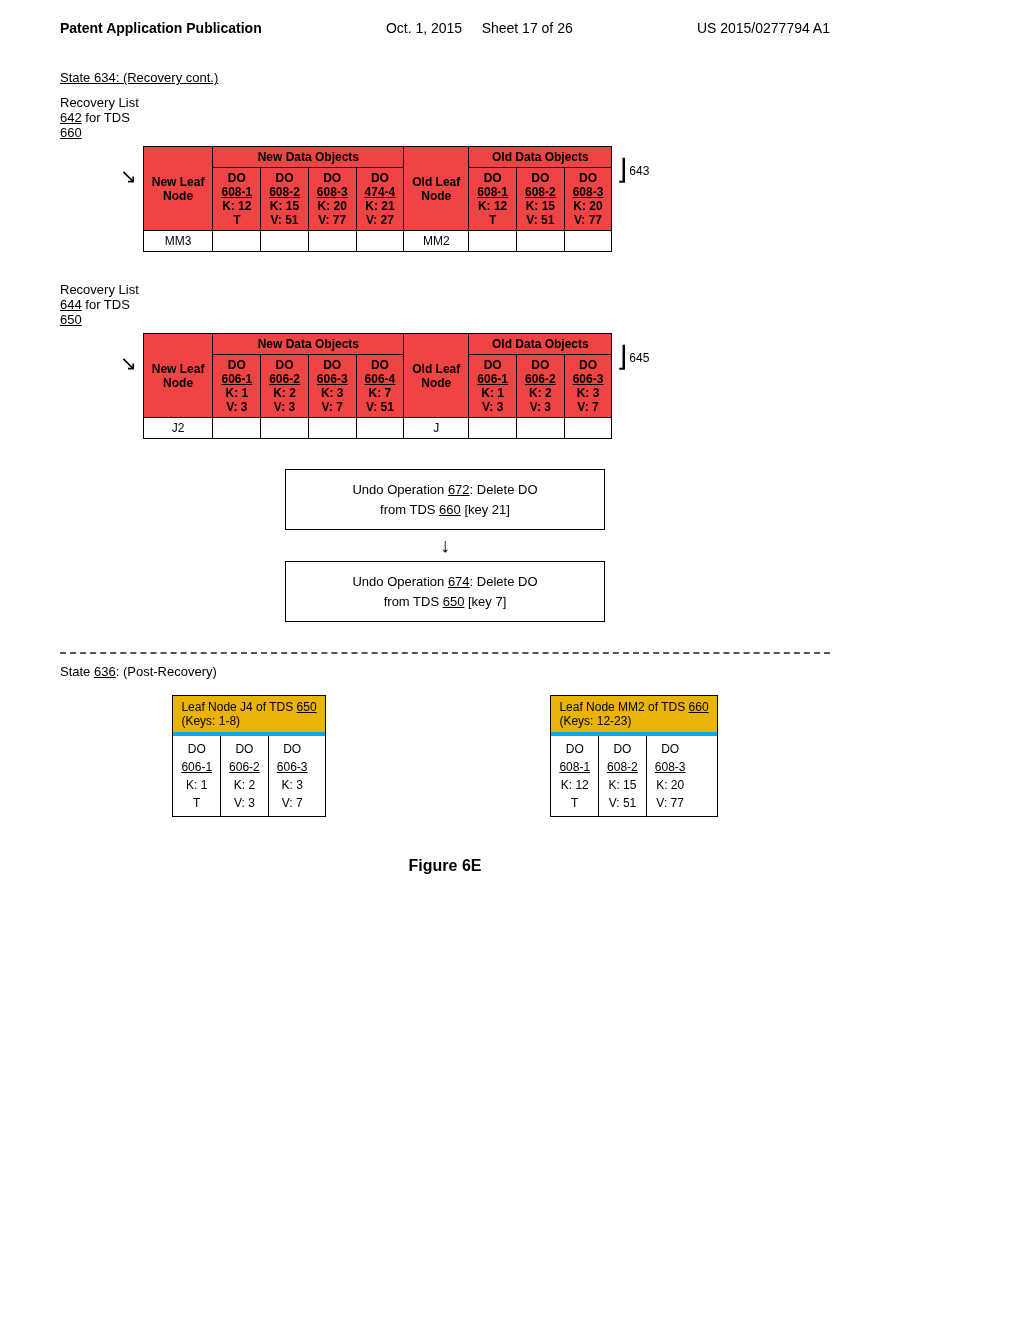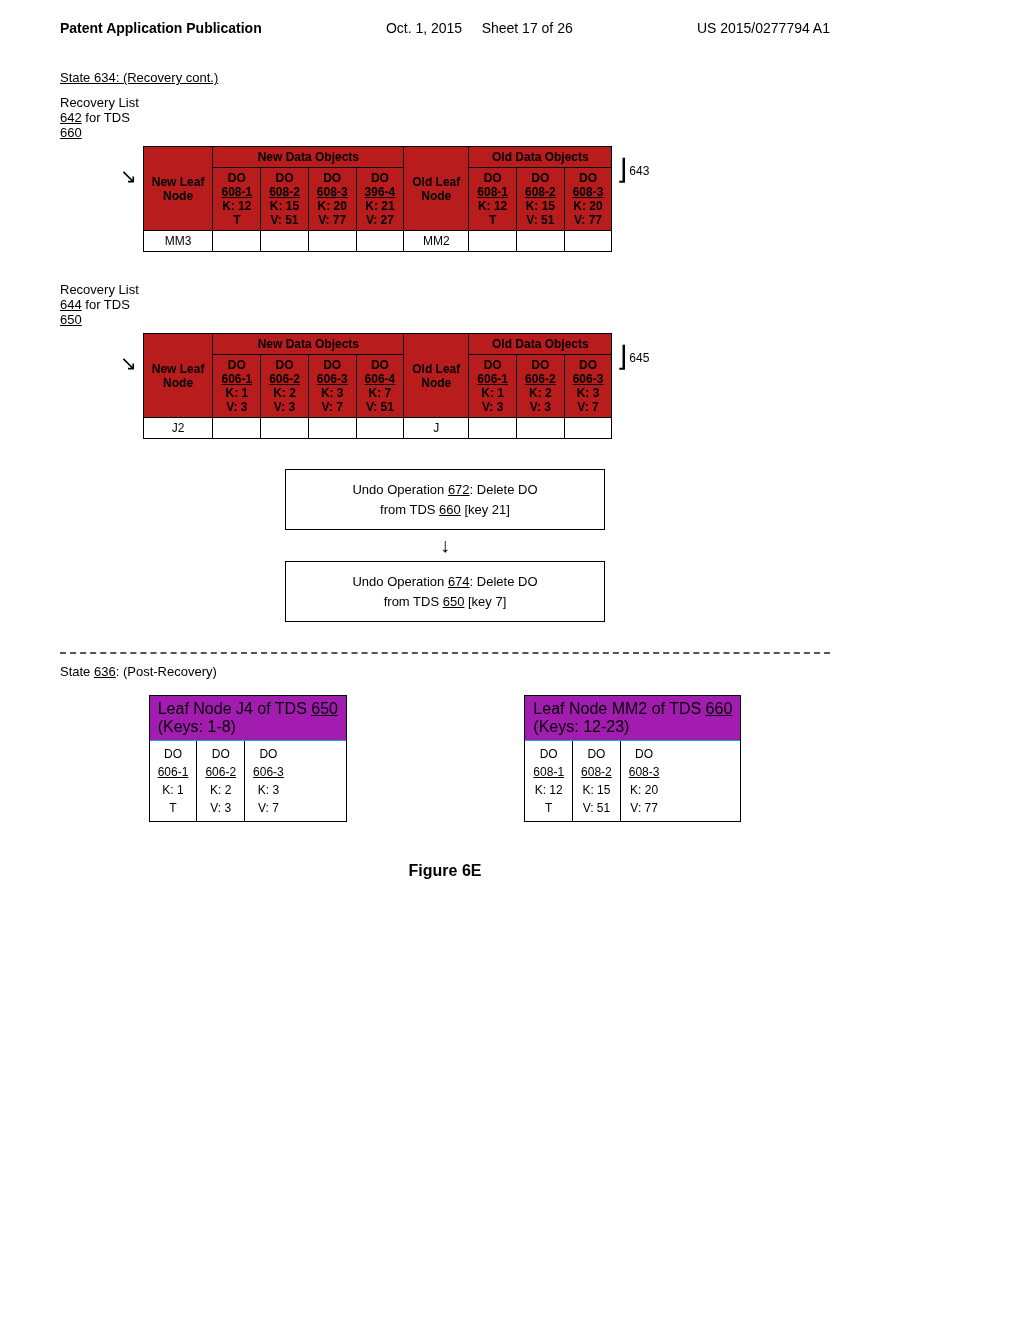--- a/index.html
+++ b/index.html
@@ -71,21 +71,21 @@
     }
     table.recovery-table td,
     table.recovery-table th {
       border: 1px solid #000;
       padding: 3px 8px;
       text-align: center;
       vertical-align: middle;
     }
     table.recovery-table th {
       font-weight: bold;
-      background: #b91c1c;
+      background: #ef4444;
     }
     .bracket-right {
       font-size: 28px;
       margin-left: 4px;
       margin-top: 10px;
       line-height: 1;
     }
     .bracket-label {
       font-size: 12px;
       margin-left: 2px;
@@ -130,24 +130,24 @@
       display: flex;
       justify-content: space-around;
       align-items: flex-start;
       margin-top: 10px;
     }
     .leaf-node-box {
       border: 1px solid #000;
       font-size: 12px;
     }
     .leaf-node-title {
-      background: #a21caf;
+      background: #eab308;
       padding: 4px 8px;
-      font-size: 16px;
-      border-bottom: 1px solid #0ea5e9;
+      font-size: 12px;
+      border-bottom: 4px solid #0ea5e9;
     }
     .leaf-node-data {
       display: flex;
     }
     .leaf-node-cell {
       border-right: 1px solid #000;
       padding: 4px 8px;
       text-align: center;
       line-height: 1.5;
     }
@@ -194,21 +194,21 @@
           <tr>
             <th rowspan="2">New Leaf<br>Node</th>
             <th colspan="4">New Data Objects</th>
             <th rowspan="2">Old Leaf<br>Node</th>
             <th colspan="3">Old Data Objects</th>
           </tr>
           <tr>
             <th>DO<br><span class="underline">608-1</span><br>K: 12<br>T</th>
             <th>DO<br><span class="underline">608-2</span><br>K: 15<br>V: 51</th>
             <th>DO<br><span class="underline">608-3</span><br>K: 20<br>V: 77</th>
-            <th>DO<br><span class="underline">396-4</span><br>K: 21<br>V: 27</th>
+            <th>DO<br><span class="underline">474-4</span><br>K: 21<br>V: 27</th>
             <th>DO<br><span class="underline">608-1</span><br>K: 12<br>T</th>
             <th>DO<br><span class="underline">608-2</span><br>K: 15<br>V: 51</th>
             <th>DO<br><span class="underline">608-3</span><br>K: 20<br>V: 77</th>
           </tr>
         </thead>
         <tbody>
           <tr>
             <td>MM3</td>
             <td></td>
             <td></td>

